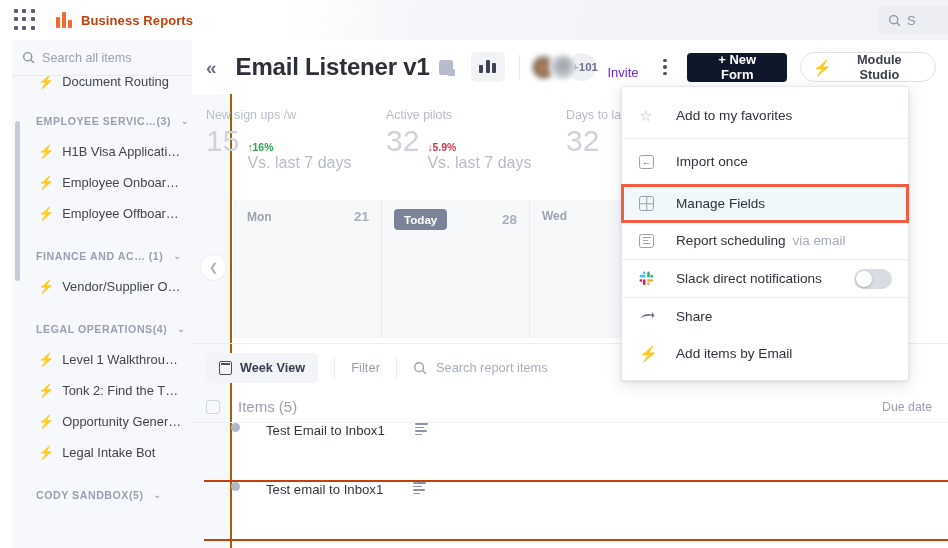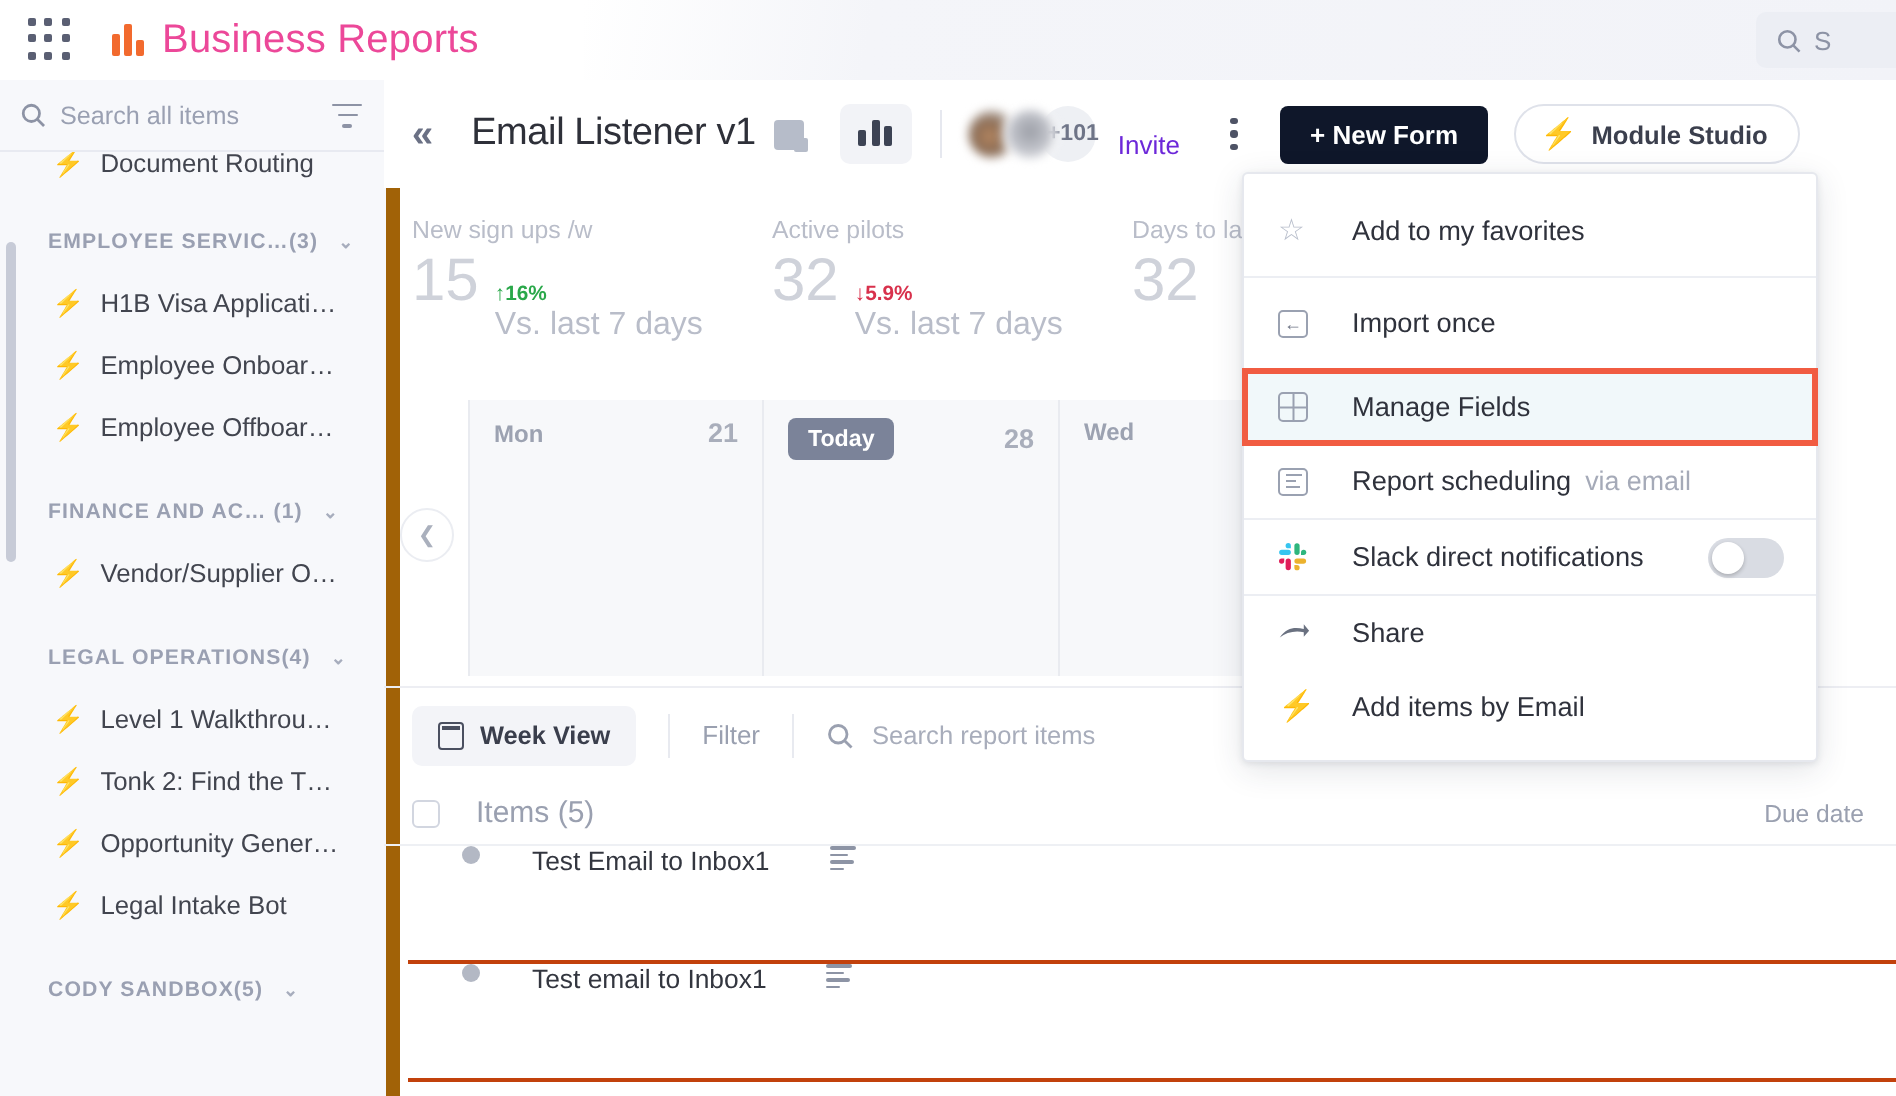--- a/index.html
+++ b/index.html
@@ -30,36 +30,36 @@
   }
   .apps-grid i { display:block; width:4px; height:4px; background:#5a5f73; border-radius:1px; }
   .brand-logo {
     margin-left: 20px; display:flex; align-items:flex-end; gap:2px; height:16px;
   }
   .brand-logo span { display:block; width:4px; background:#f26a2e; border-radius:1px; }
   .brand-logo span:nth-child(1){ height:11px; }
   .brand-logo span:nth-child(2){ height:16px; }
   .brand-logo span:nth-child(3){ height:8px; }
   .brand-title {
-    margin-left: 9px; font-size: 20px; font-weight: 400; color: #ec4899; letter-spacing: .1px;
+    margin-left: 9px; font-size: 13px; font-weight: 700; color: #c2410c; letter-spacing: .1px;
   }
   .topbar-right {
     margin-left:auto; display:flex; align-items:center; height: 28px;
   }
   .global-search {
     display:flex; align-items:center; gap:6px;
     height: 28px; background:#eceef4; border-radius:5px;
     padding: 0 10px; margin-right: -40px; width: 110px; overflow:hidden;
     color:#8d93a5; font-size: 13px;
   }
 
   
   .sidebar {
-    position:absolute; top: 40px; left: 0; width: 200px; height: 508px;
-    background: #f7f8fb; border-right: 7px solid #a16207;
+    position:absolute; top: 40px; left: 12px; width: 220px; height: 508px;
+    background: #f7f8fb; border-right: 2px solid #a16207;
     overflow: hidden;
   }
   .side-search {
     height: 36px; display:flex; align-items:center; gap:7px;
     padding: 0 12px 0 10px; border-bottom: 1px solid #e8eaf1;
     margin: 0 0 0 0;
   }
   .side-search-input {
     border:none; outline:none; background:transparent;
     font-size: 12.6px; color:#8d93a5; font-family: inherit; flex:1; width: 100%;
@@ -97,21 +97,21 @@
     background:#c7cbd7; border-radius:3px;
   }
 
   
   .board-header {
     position:absolute; top: 40px; left: 192px; width: 756px; height: 54px;
     background:#ffffff; display:flex; align-items:center; padding: 0 12px 0 14px;
     z-index: 10;
   }
   .collapse-btn { font-size: 19px; color:#6b7185; cursor:pointer; line-height:1; font-weight:700; letter-spacing:-2px; padding-right:4px;}
-  .board-title { font-size: 19px; font-weight: 400; color:#2e3039; margin-left: 17px; letter-spacing:-.2px; white-space:nowrap; }
+  .board-title { font-size: 24px; font-weight: 700; color:#2e3039; margin-left: 17px; letter-spacing:-.2px; white-space:nowrap; }
   .board-badge-icon {
     margin-left: 9px; width:15px; height:15px; background:#aab1c0; border-radius:2px; opacity:.85;
     position:relative;
   }
   .board-badge-icon::after{
     content:""; position:absolute; right:-2px; bottom:-1px; width:7px;height:7px;background:#aab1c0;border-radius:1px;
   }
   .chart-btn {
     margin-left: 18px; width: 36px; height: 30px; border-radius: 5px; background:#f2f3f7;
     display:flex; align-items:flex-end; justify-content:center; gap:2.5px; padding-bottom:9px; cursor:pointer;

